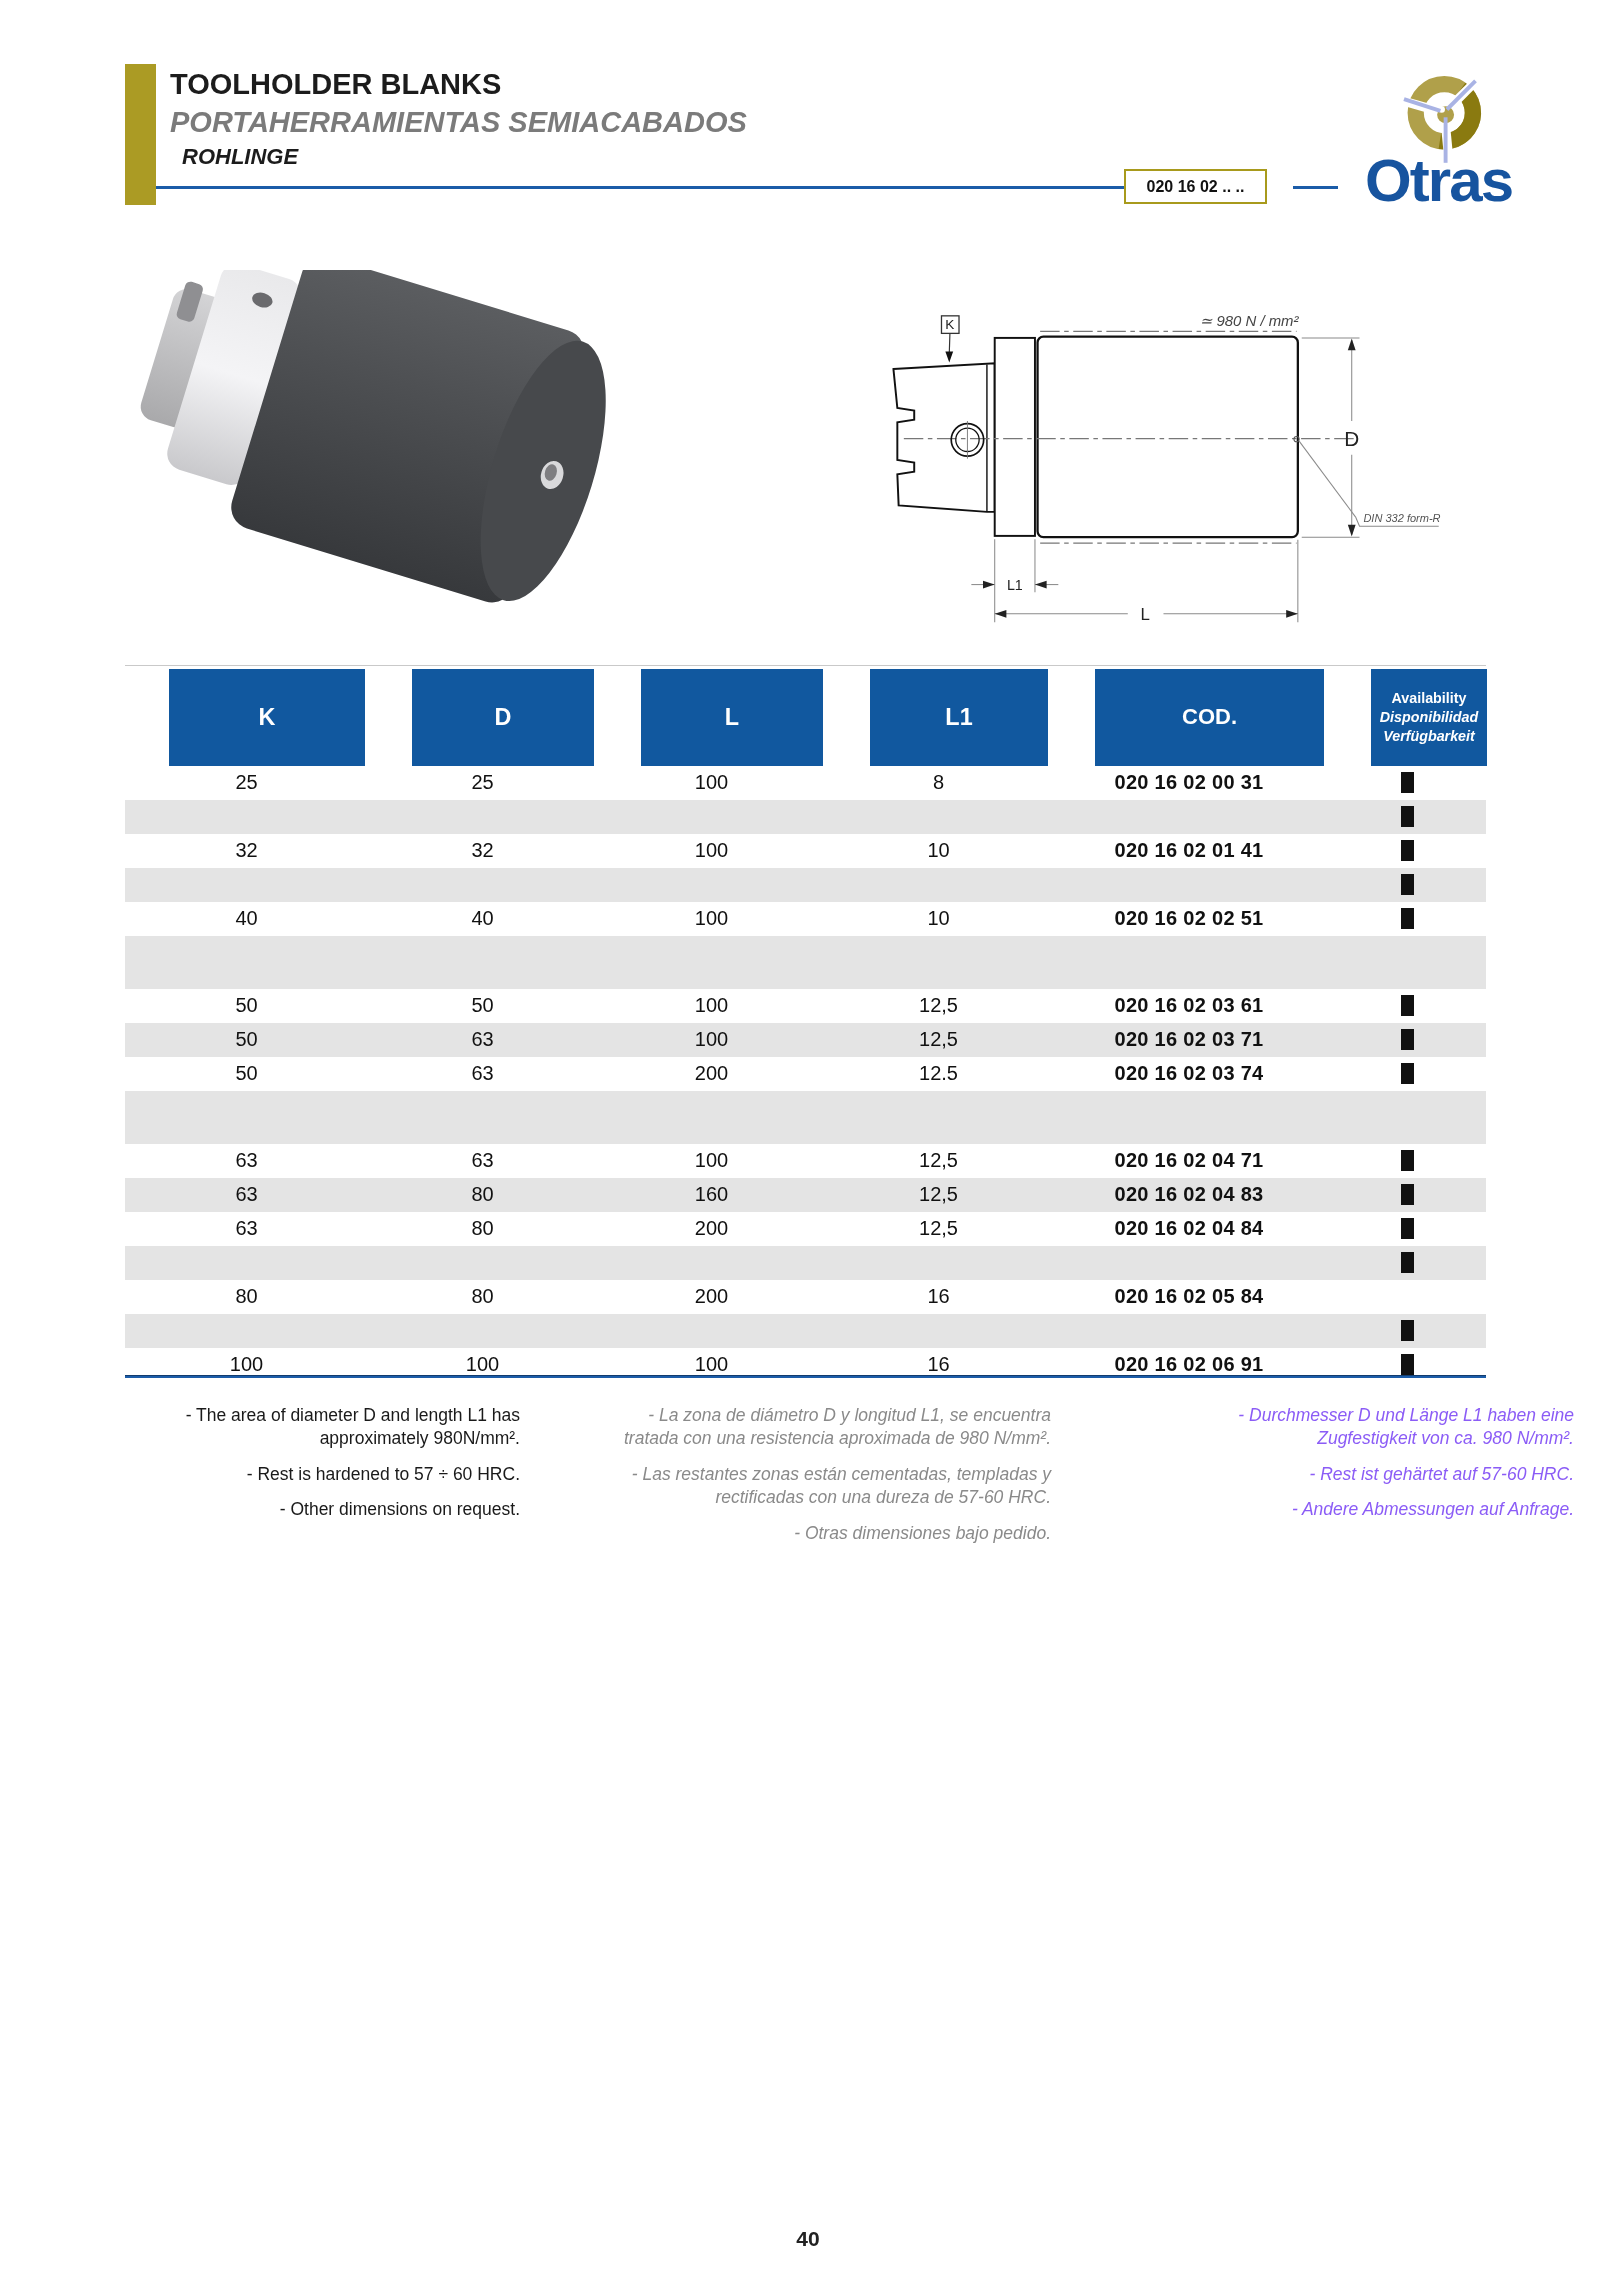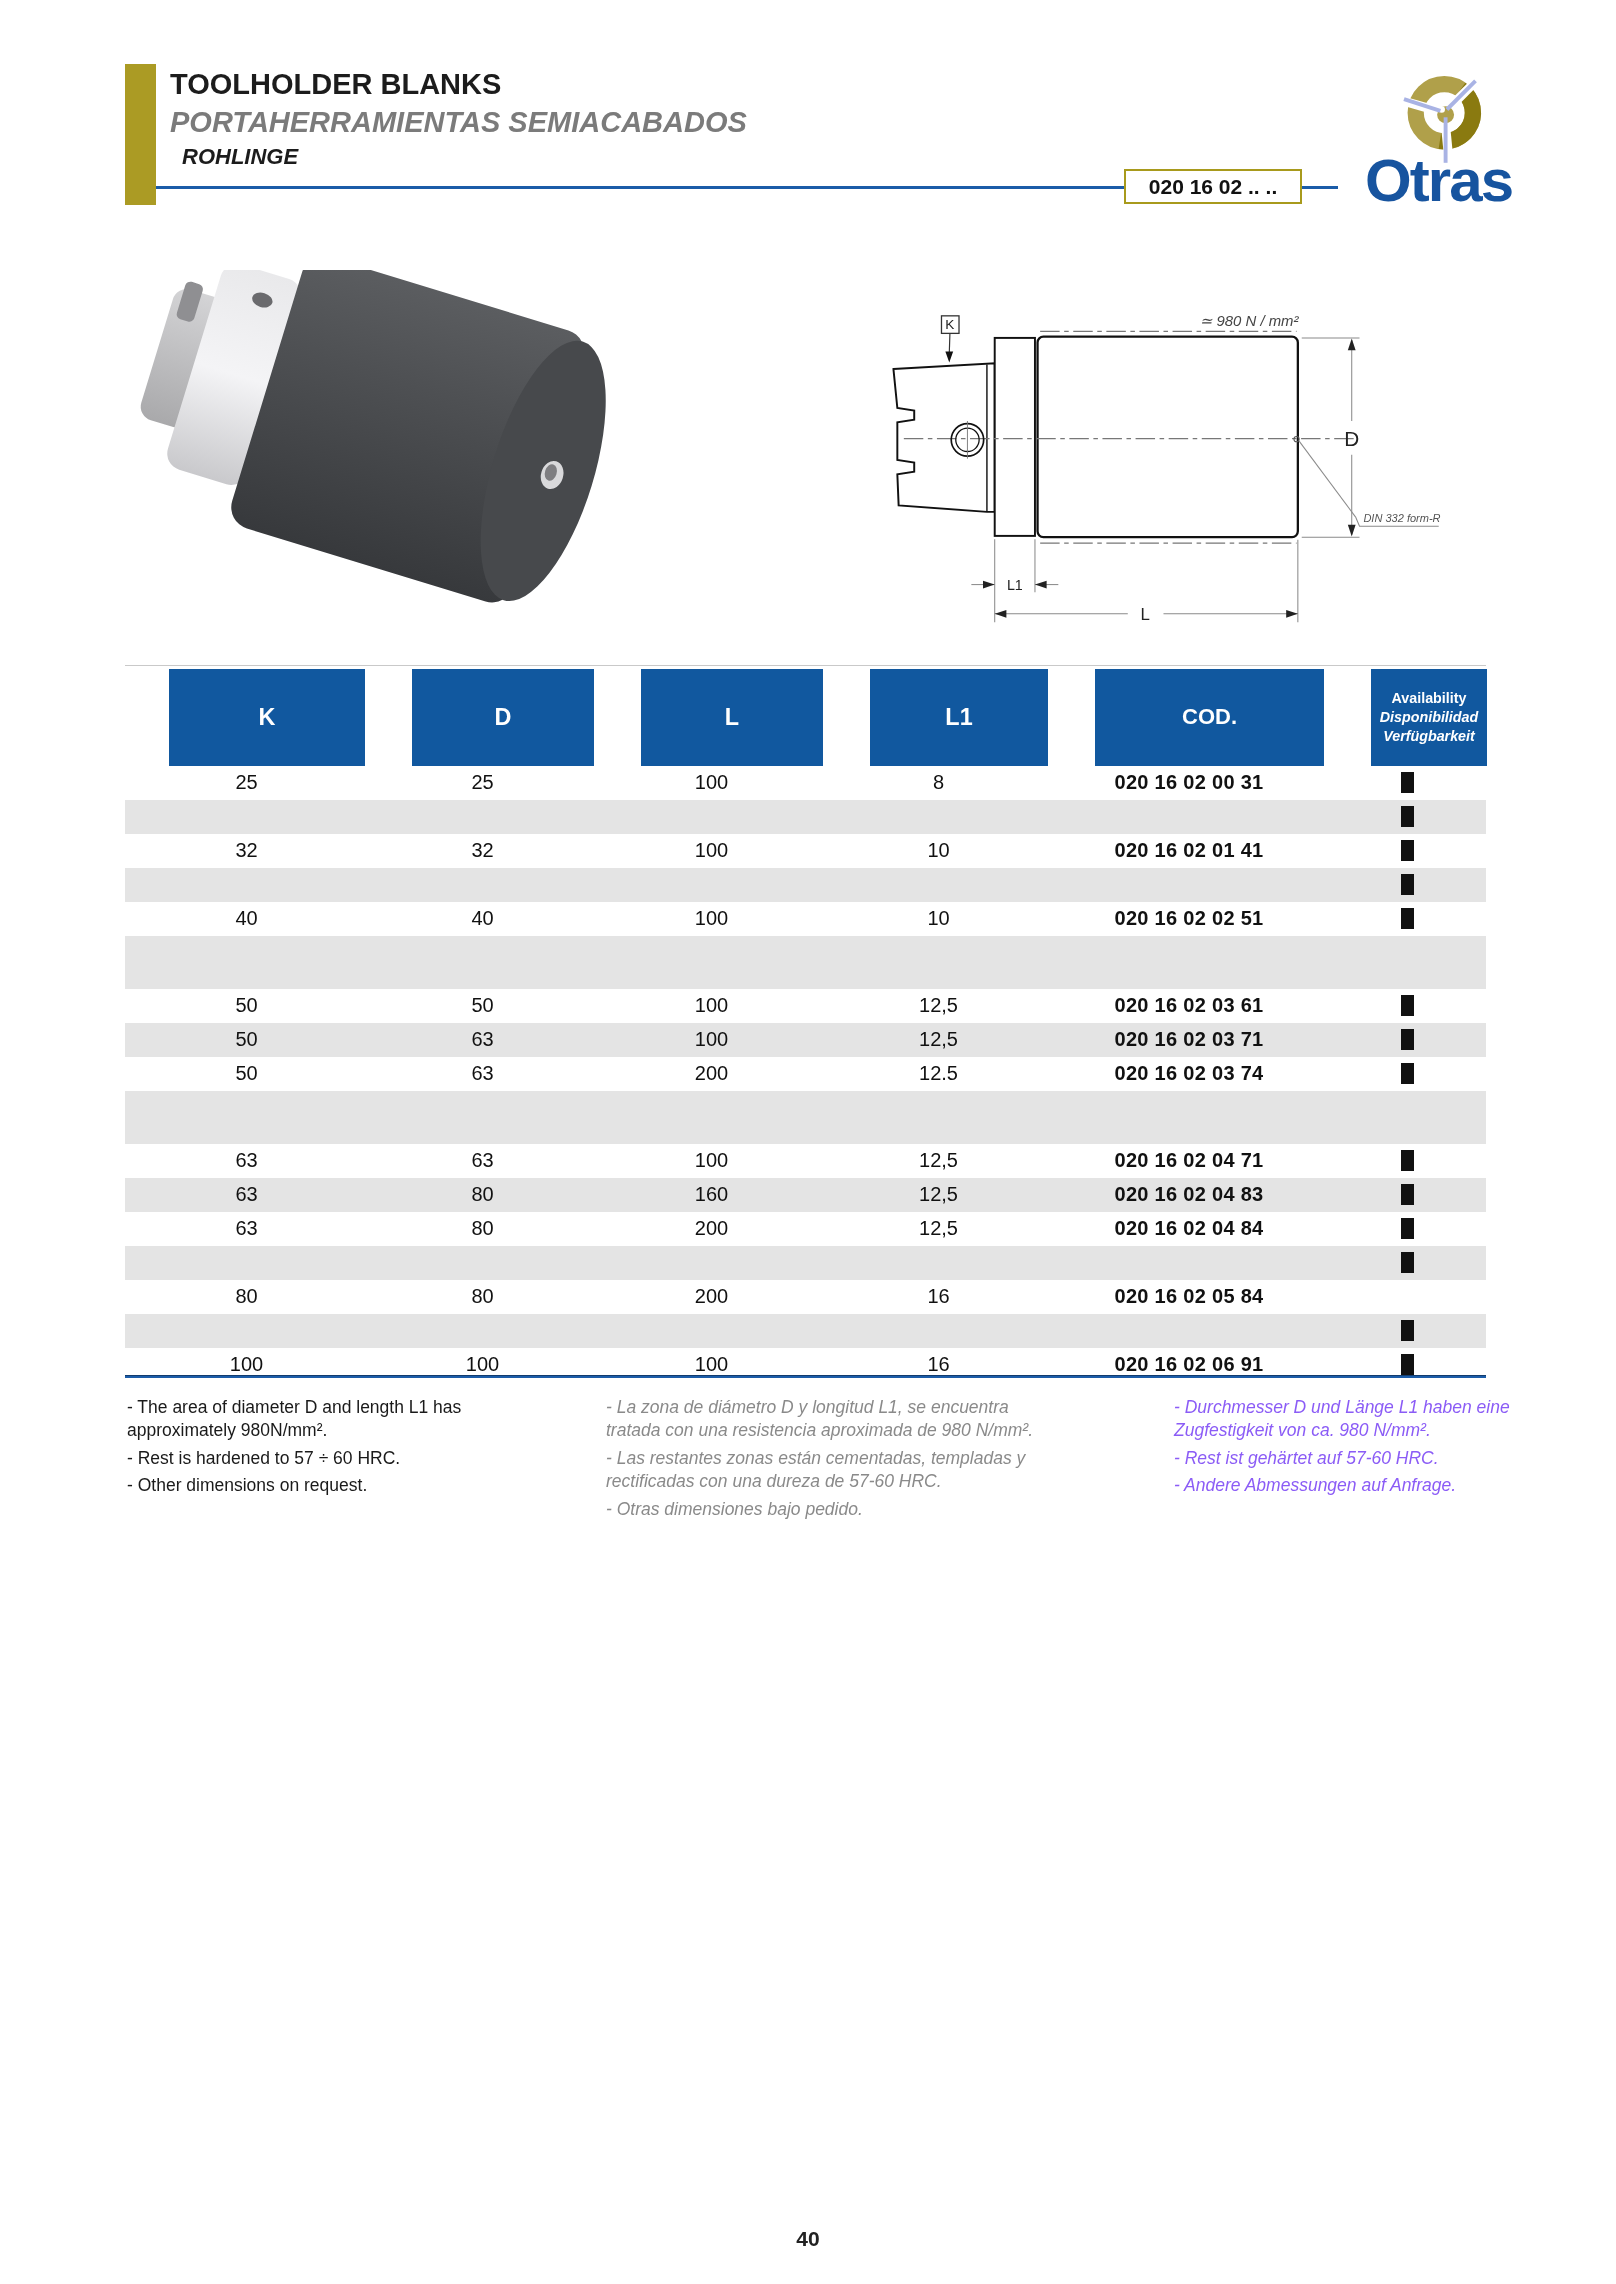--- a/index.html
+++ b/index.html
@@ -8,22 +8,22 @@
   .abs { position:absolute; }
 
   
   .gold-bar { left:125px; top:64px; width:31px; height:141px; background:#ab9b24; }
   .title-en { left:170px; top:68px; font-size:29px; font-weight:bold; color:#1c1c1c; letter-spacing:0px; }
   .title-es { left:170px; top:106px; font-size:29px; font-weight:bold; font-style:italic; color:#7b7b7b;text-align:right; }
   .title-de { left:182px; top:144px; font-size:22px; font-weight:bold; font-style:italic; color:#1c1c1c; }
   .rule-blue { top:186px; height:2.6px; background:#1b5ca8; }
   .rule-left { left:156px; width:968px; }
   .rule-right { left:1293px; width:45px; }
-  .code-badge { left:1124px; top:169px; width:178px; height:35px; border:2.6px solid #a89a1c; background:#fff;
-                display:flex; align-items:center; justify-content:center; font-size:21px; font-weight:bold; color:#111; }
+  .code-badge { left:1124px; top:169px; width:143px; height:35px; border:2.6px solid #a89a1c; background:#fff;
+                display:flex; align-items:center; justify-content:center; font-size:16px; font-weight:bold; color:#111; }
   .wordmark { left:1365px; top:151px; font-size:60px; font-weight:800; color:#17549f; letter-spacing:-1.9px; line-height:1; }
 
   
   .tbl { left:125px; top:665px; width:1361px; border-top:1.3px solid #c9c9c9; }
   .hdr { display:grid; grid-template-columns:243px 229px 229px 225px 276px 160px; height:97px; margin-top:2.6px; }
   .hcell { background:#11589f; color:#fff; display:flex; flex-direction:column; align-items:center; justify-content:center;
            border-right:3.2px solid #fff; font-weight:bold; font-size:23.4px;margin-left:44px; }
   .hcell:last-child { border-right:none; }
   .avail-h { font-size:14.3px; line-height:19px; text-align:center; }
   .avail-h .it { font-style:italic; }
@@ -32,21 +32,21 @@
   .trow.white { background:#ffffff; }
   .trow.gray { background:#e4e4e4; }
   .tcell { text-align:center; font-size:20px; color:#111; }
   .tcell.cod { font-weight:bold; letter-spacing:0.3px; }
   .sqwrap { display:flex; align-items:center; justify-content:center; }
   .sq { width:13px; height:21px; background:#111; }
   .tbl-bottom { left:125px; top:1375px; width:1361px; height:2.6px; background:#1b5ca8; border-top:0.6px solid #123c6e; }
 
   
   .note { font-size:17.5px; line-height:23.4px; }
-  .note p { margin:4px; }
+  .note p { margin:12px;text-align:right; }
   .note-en { left:123px; top:1392px; width:409px; color:#1a1a1a; }
   .note-es { left:602px; top:1392px; width:461px; color:#8a8a8a; font-style:italic; }
   .note-de { left:1170px; top:1392px; width:416px; color:#8b5cf6; font-style:italic; }
 
   .pageno { left:0; top:2227px; width:1616px; text-align:center; font-size:21px; font-weight:bold; color:#222; }
 
   svg text { font-family:"Liberation Sans", sans-serif; }
 </style>
 </head>
 <body>

